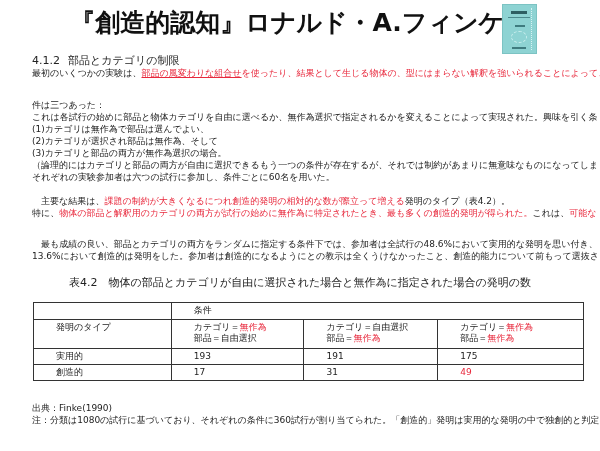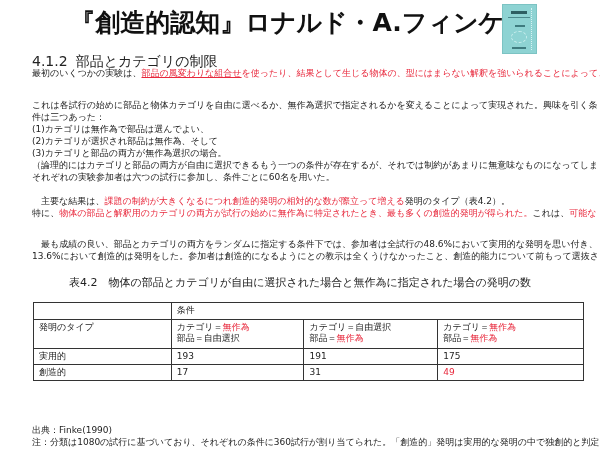--- a/index.html
+++ b/index.html
@@ -15,44 +15,44 @@
       position: absolute; left: 502px; top: 4px; width: 33px; height: 48px;
       background: #8ed3d3; border: 1px solid #7cc3c3;
     }
     .book-cover .b-title { position: absolute; left: 8px; top: 6px; width: 16px; height: 3px; background: #2e5f63; }
     .book-cover .b-sub { position: absolute; left: 5px; top: 12px; width: 22px; height: 1px; background: #4c8a8e; }
     .book-cover .b-name { position: absolute; left: 12px; top: 20px; width: 10px; height: 2px; background: #3f7b7f; }
     .book-cover .b-circle { position: absolute; left: 8px; top: 26px; width: 14px; height: 10px; border: 1px dashed #c9eeee; border-radius: 50%; }
     .book-cover .b-pub { position: absolute; left: 9px; top: 42px; width: 14px; height: 2px; background: #3f7b7f; }
     .book-cover .b-spine { position: absolute; right: 2px; top: 3px; width: 2px; height: 42px; border-left: 1px dotted #d8f4f4; }
     .section {
-      position: absolute; left: 32px; top: 53px; font-size: 14px; color: #222;
+      position: absolute; left: 32px; top: 53px; font-size: 11px; color: #222;
     }
     .section span { margin-right: 8px; }
     .para {
       position: absolute; left: 32px; width: 560px; font-size: 9px; line-height: 12px;
       color: #222; white-space: nowrap;
     }
     .line { display: block; height: 12px; }
     .r { color: #e8283c; }
     .u { text-decoration: underline; text-decoration-color: #e8283c; text-align: right; }
     .caption {
       position: absolute; left: 0; width: 600px; top: 275px; text-align: center; font-size: 11px; color: #222;
     }
     table.data {
       position: absolute; left: 33px; top: 302px; width: 551px; border-collapse: collapse;
       font-size: 9px; color: #222;
     }
     table.data td {
-      border: 1.5px solid #333; padding: 2px 5px; vertical-align: top; line-height: 11px;
+      border: 1.5px solid #333; padding: 2px 22px; vertical-align: top; line-height: 11px;
     }
     table.data tr.h1 td { height: 12px; }
     table.data tr.h2 td { height: 24px; }
     table.data tr.d td { height: 11px; }
-    .notes { position: absolute; left: 32px; top: 424px; font-size: 9px; line-height: 12px; color: #222; white-space: nowrap; }
+    .notes { position: absolute; left: 32px; top: 402px; font-size: 9px; line-height: 12px; color: #222; white-space: nowrap; }
   </style>
 </head>
 <body>
 
 <div class="title">『創造的認知』ロナルド・A.フィンケら</div>
 
 <div class="book-cover">
   <div class="b-title"></div>
   <div class="b-sub"></div>
   <div class="b-name"></div>
@@ -63,22 +63,22 @@
 
 <div class="section">
   <span>4.1.2</span><span>部品とカテゴリの制限</span>
 </div>
 
 <div class="para" style="top:67px;">
   <span class="line"><span>最初のいくつかの実験は、</span><span class="r u">部品の風変わりな組合せ</span><span class="r">を使ったり、結果として生じる物体の、型にはまらない解釈を強いられることによって、</span></span>
 </div>
 
 <div class="para" style="top:99px;">
+  <span class="line">件は三つあった：</span>
   <span class="line">これは各試行の始めに部品と物体カテゴリを自由に選べるか、無作為選択で指定されるかを変えることによって実現された。興味を引く条</span>
-  <span class="line">件は三つあった：</span>
   <span class="line">(1)カテゴリは無作為で部品は選んでよい、</span>
   <span class="line">(2)カテゴリが選択され部品は無作為、そして</span>
   <span class="line">(3)カテゴリと部品の両方が無作為選択の場合。</span>
   <span class="line">（論理的にはカテゴリと部品の両方が自由に選択できるもう一つの条件が存在するが、それでは制約があまりに無意味なものになってしま</span>
   <span class="line">それぞれの実験参加者は六つの試行に参加し、条件ごとに60名を用いた。</span>
 </div>
 
 <div class="para" style="top:195px;">
   <span class="line"><span>　主要な結果は、</span><span class="r">課題の制約が大きくなるにつれ創造的発明の相対的な数が際立って増える</span><span>発明のタイプ（表4.2）。</span></span>
   <span class="line"><span>特に、</span><span class="r">物体の部品と解釈用のカテゴリの両方が試行の始めに無作為に特定されたとき、最も多くの創造的発明が得られた。</span><span>これは、</span><span class="r">可能な</span></span>

